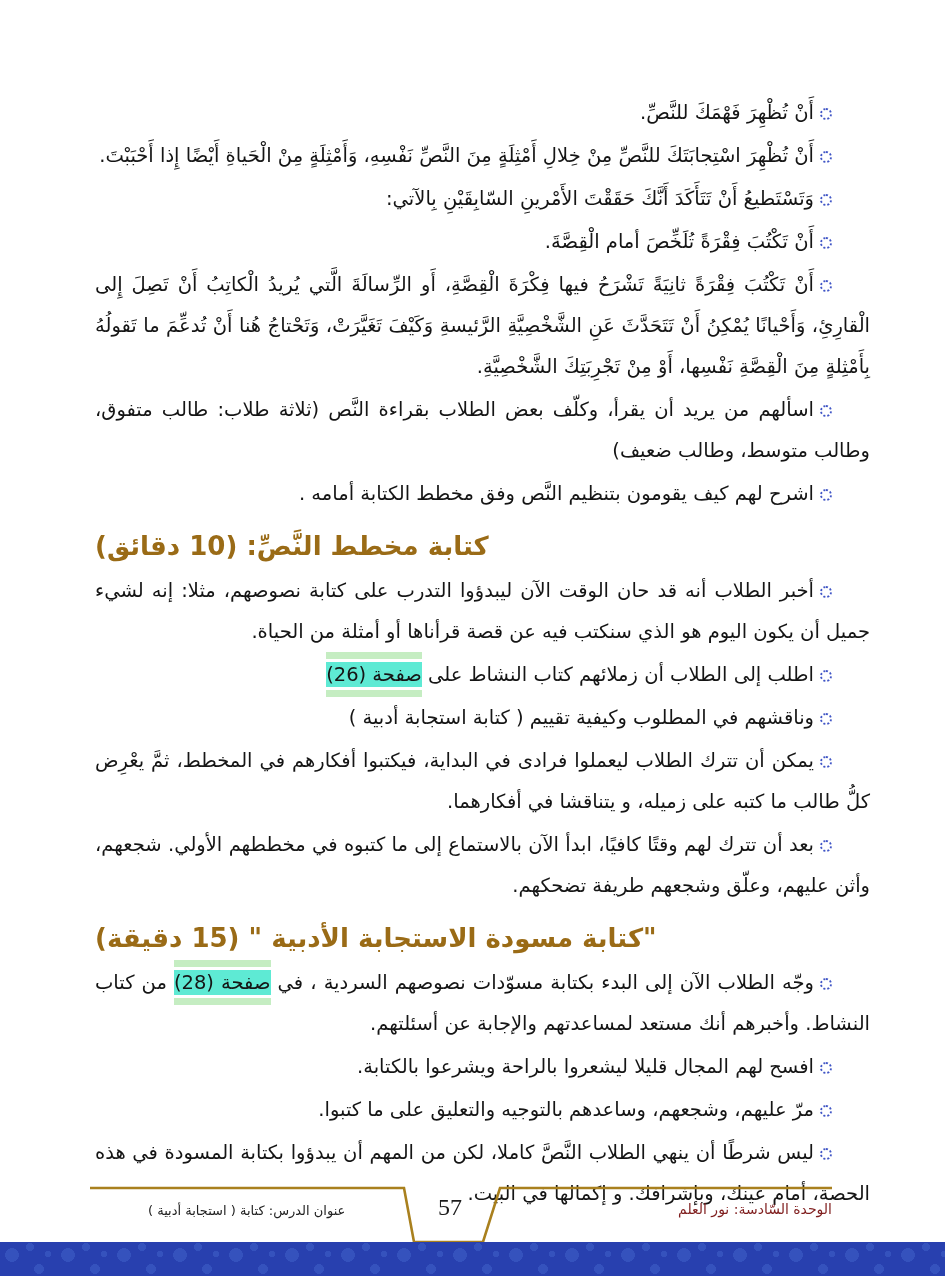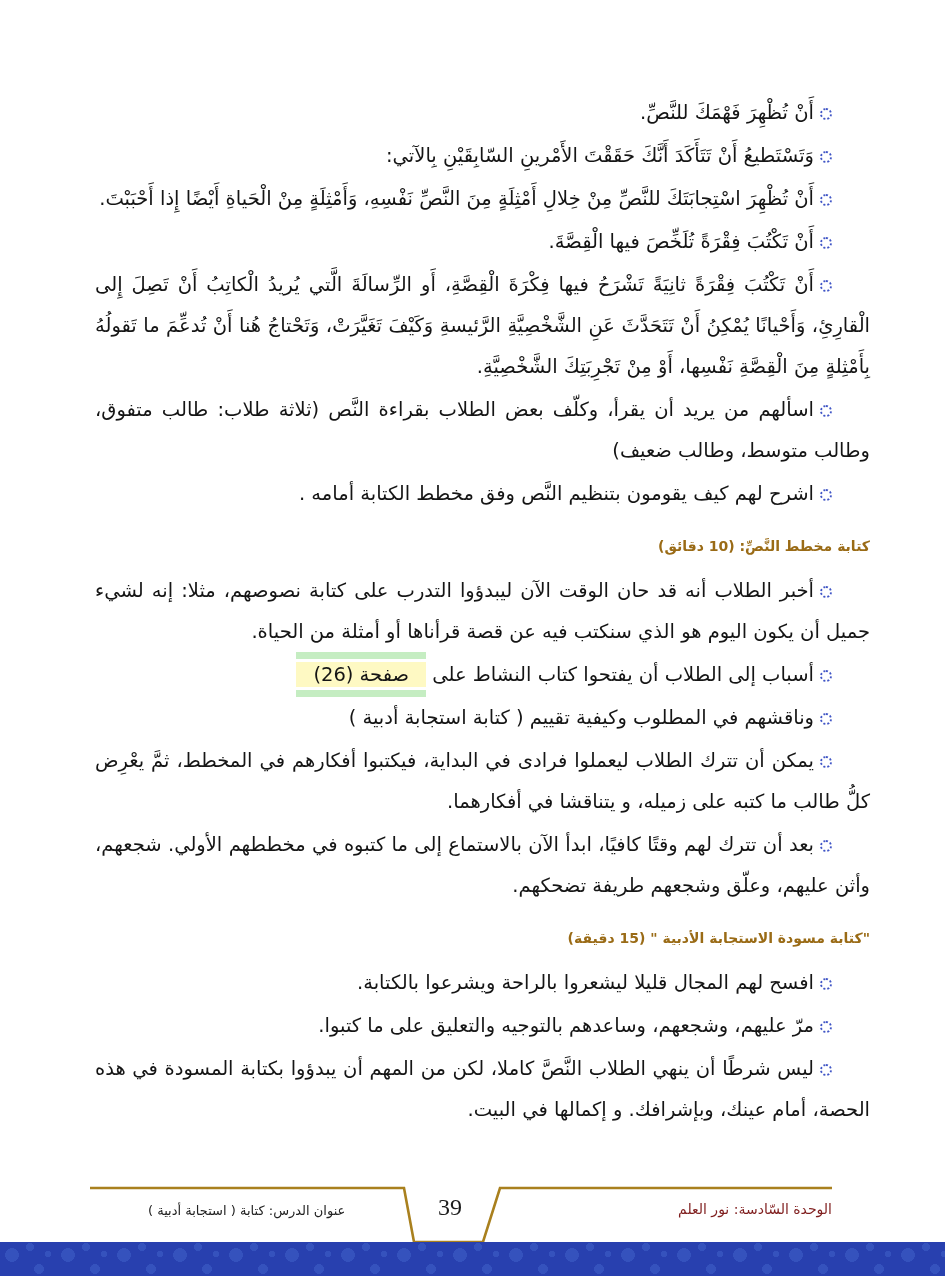--- a/index.html
+++ b/index.html
@@ -17,25 +17,25 @@
   .li > p{
     margin:0;font-size:19.5px;line-height:41px;
     text-indent:56px; 
     text-align:justify;
   }
   .bullet{
     position:absolute;top:16px;right:38px;width:8px;height:8px;
     border:2px dotted #4156c6;border-radius:50%;background:transparent;
   }
   h2.heading{
-    margin:17px 0 9px 0;color:#9a6b16;font-size:14px;font-weight:bold;
-    text-align:right;line-height:30px;
+    margin:17px 0 9px 0;color:#9a6b16;font-size:26px;font-weight:bold;
+    text-align:left;line-height:30px;
   }
   .hl{
-    position:relative;background:#fef9c3;padding:1px 17px;
+    position:relative;background:#5eead4;padding:1px 0;
   }
   .hl::before,.hl::after{
     content:"";position:absolute;left:0;right:0;height:7px;background:#c5edc2;
   }
   .hl::before{top:-10px;}
   .hl::after{bottom:-10px;}
   
   .footer-rule{position:absolute;left:85px;top:1186px;}
   .f-unit{
     position:absolute;right:113px;top:1201px;font-size:14px;color:#7f1d1d;
@@ -67,29 +67,29 @@
 <div class="page">
 
   <div class="content">
 
     <div class="li">
       <span class="bullet"></span>
       <p>أَنْ تُظْهِرَ فَهْمَكَ للنَّصِّ.</p>
     </div>
     <div class="li">
       <span class="bullet"></span>
+      <p>أَنْ تُظْهِرَ اسْتِجابَتَكَ للنَّصِّ مِنْ خِلالِ أَمْثِلَةٍ مِنَ النَّصِّ نَفْسِهِ، وَأَمْثِلَةٍ مِنْ الْحَياةِ أَيْضًا إِذا أَحْبَبْتَ.</p>
+    </div>
+    <div class="li">
+      <span class="bullet"></span>
       <p>وَتَسْتَطيعُ أَنْ تَتَأَكَدَ أَنَّكَ حَقَقْتَ الأَمْرينِ السّابِقَيْنِ بِالآتي:</p>
     </div>
     <div class="li">
       <span class="bullet"></span>
-      <p>أَنْ تُظْهِرَ اسْتِجابَتَكَ للنَّصِّ مِنْ خِلالِ أَمْثِلَةٍ مِنَ النَّصِّ نَفْسِهِ، وَأَمْثِلَةٍ مِنْ الْحَياةِ أَيْضًا إِذا أَحْبَبْتَ.</p>
-    </div>
-    <div class="li">
-      <span class="bullet"></span>
-      <p>أَنْ تَكْتُبَ فِقْرَةً تُلَخِّصَ فيها الْقِصَّةَ.</p>
+      <p>أَنْ تَكْتُبَ فِقْرَةً تُلَخِّصَ أمام الْقِصَّةَ.</p>
     </div>
     <div class="li">
       <span class="bullet"></span>
       <p>أَنْ تَكْتُبَ فِقْرَةً ثانِيَةً تَشْرَحُ فيها فِكْرَةَ الْقِصَّةِ، أَو الرِّسالَةَ الَّتي يُريدُ الْكاتِبُ أَنْ تَصِلَ إِلى الْقارِئِ، وَأَحْيانًا يُمْكِنُ أَنْ تَتَحَدَّثَ عَنِ الشَّخْصِيَّةِ الرَّئيسةِ وَكَيْفَ تَغَيَّرَتْ، وَتَحْتاجُ هُنا أَنْ تُدعِّمَ ما تَقولُهُ بِأَمْثِلةٍ مِنَ الْقِصَّةِ نَفْسِها، أَوْ مِنْ تَجْرِبَتِكَ الشَّخْصِيَّةِ.</p>
     </div>
     <div class="li">
       <span class="bullet"></span>
       <p>اسألهم من يريد أن يقرأ، وكلّف بعض الطلاب بقراءة النَّص (ثلاثة طلاب: طالب متفوق، وطالب متوسط، وطالب ضعيف)</p>
     </div>
     <div class="li">
@@ -98,55 +98,59 @@
     </div>
 
     <h2 class="heading">كتابة مخطط النَّصِّ: (10 دقائق)</h2>
 
     <div class="li">
       <span class="bullet"></span>
       <p>أخبر الطلاب أنه قد حان الوقت الآن ليبدؤوا التدرب على كتابة نصوصهم، مثلا: إنه لشيء جميل أن يكون اليوم هو الذي سنكتب فيه عن قصة قرأناها أو أمثلة من الحياة.</p>
     </div>
     <div class="li">
       <span class="bullet"></span>
-      <p><span>أسباب إلى الطلاب أن يفتحوا كتاب النشاط على </span><span class="hl">صفحة (26)</span><span></span></p>
+      <p><span>اطلب إلى الطلاب أن زملائهم كتاب النشاط على </span><span class="hl">صفحة (26)</span><span></span></p>
     </div>
     <div class="li">
       <span class="bullet"></span>
       <p>وناقشهم في المطلوب وكيفية تقييم ( كتابة استجابة أدبية )</p>
     </div>
     <div class="li">
       <span class="bullet"></span>
       <p>يمكن أن تترك الطلاب ليعملوا فرادى في البداية، فيكتبوا أفكارهم في المخطط، ثمَّ يعْرِض كلُّ طالب ما كتبه على زميله، و يتناقشا في أفكارهما.</p>
     </div>
     <div class="li">
       <span class="bullet"></span>
       <p>بعد أن تترك لهم وقتًا كافيًا، ابدأ الآن بالاستماع إلى ما كتبوه في مخططهم الأولي. شجعهم، وأثن عليهم، وعلّق وشجعهم طريفة تضحكهم.</p>
     </div>
 
     <h2 class="heading">"كتابة مسودة الاستجابة الأدبية " (15 دقيقة)</h2>
 
+    <div class="li">
+      <span class="bullet"></span>
+      <p><span>وجّه الطلاب الآن إلى البدء بكتابة مسوّدات نصوصهم السردية ، في </span><span class="hl">صفحة (28)</span><span> من كتاب النشاط. وأخبرهم أنك مستعد لمساعدتهم والإجابة عن أسئلتهم.</span></p>
+    </div>
     <div class="li">
       <span class="bullet"></span>
       <p>افسح لهم المجال قليلا ليشعروا بالراحة ويشرعوا بالكتابة.</p>
     </div>
     <div class="li">
       <span class="bullet"></span>
       <p>مرّ عليهم، وشجعهم، وساعدهم بالتوجيه والتعليق على ما كتبوا.</p>
     </div>
     <div class="li">
       <span class="bullet"></span>
       <p>ليس شرطًا أن ينهي الطلاب النَّصَّ كاملا، لكن من المهم أن يبدؤوا بكتابة المسودة في هذه الحصة، أمام عينك، وبإشرافك. و إكمالها في البيت.</p>
     </div>
 
   </div>
 
   <svg class="footer-rule" width="752" height="62" viewBox="0 0 752 62">
     <path d="M5 2 H319 L329 56 H398 L415 2 H747" fill="none" stroke="#a9801e" stroke-width="2.6" stroke-linejoin="miter"></path>
   </svg>
 
   <div class="f-unit">الوحدة السّادسة: نور العلم</div>
-  <div class="f-num">39</div>
+  <div class="f-num">57</div>
   <div class="f-lesson">عنوان الدرس: كتابة ( استجابة أدبية )</div>
 
   <div class="bottom-bar"></div>
 
 </div>
 
 </body></html>

